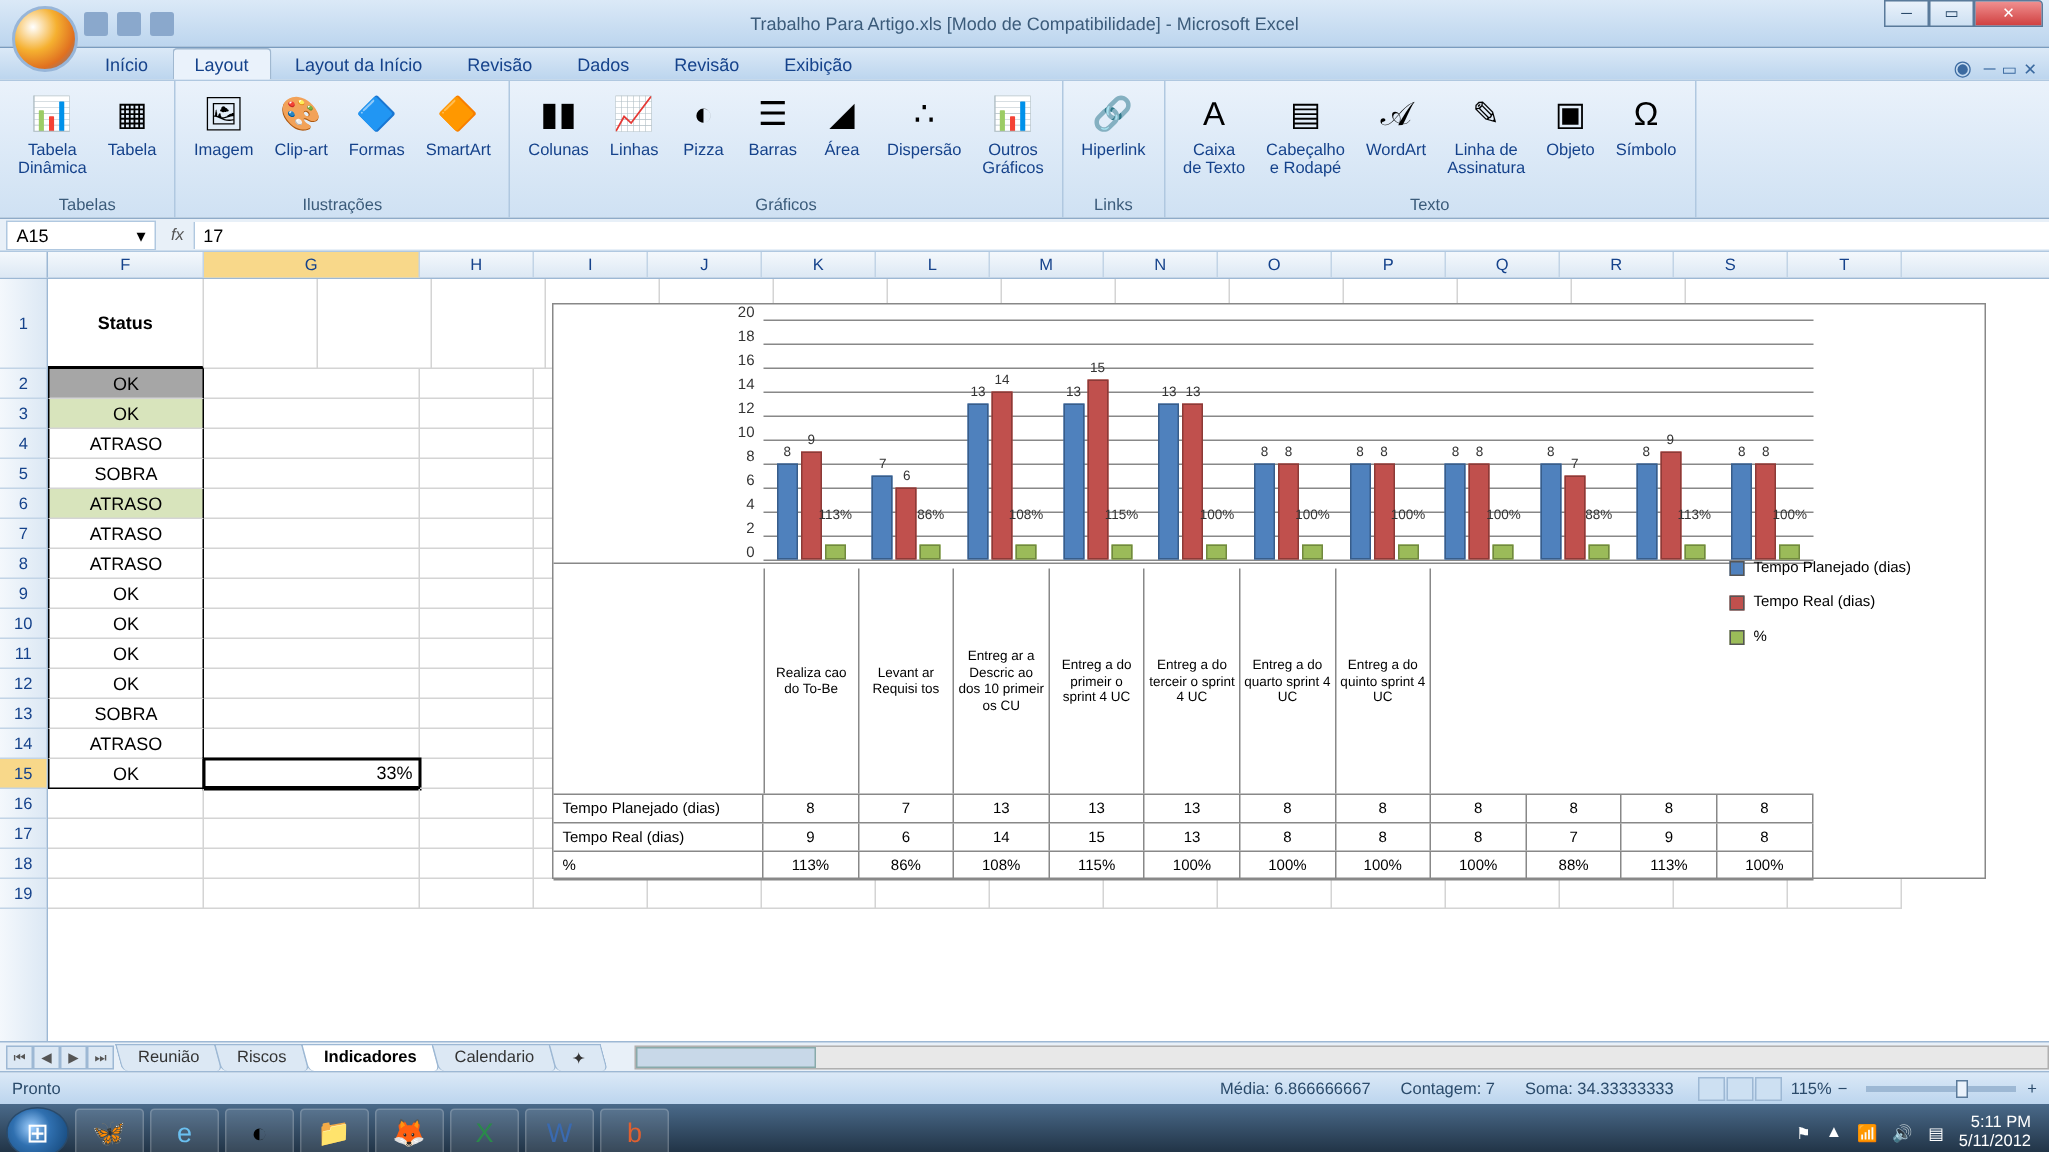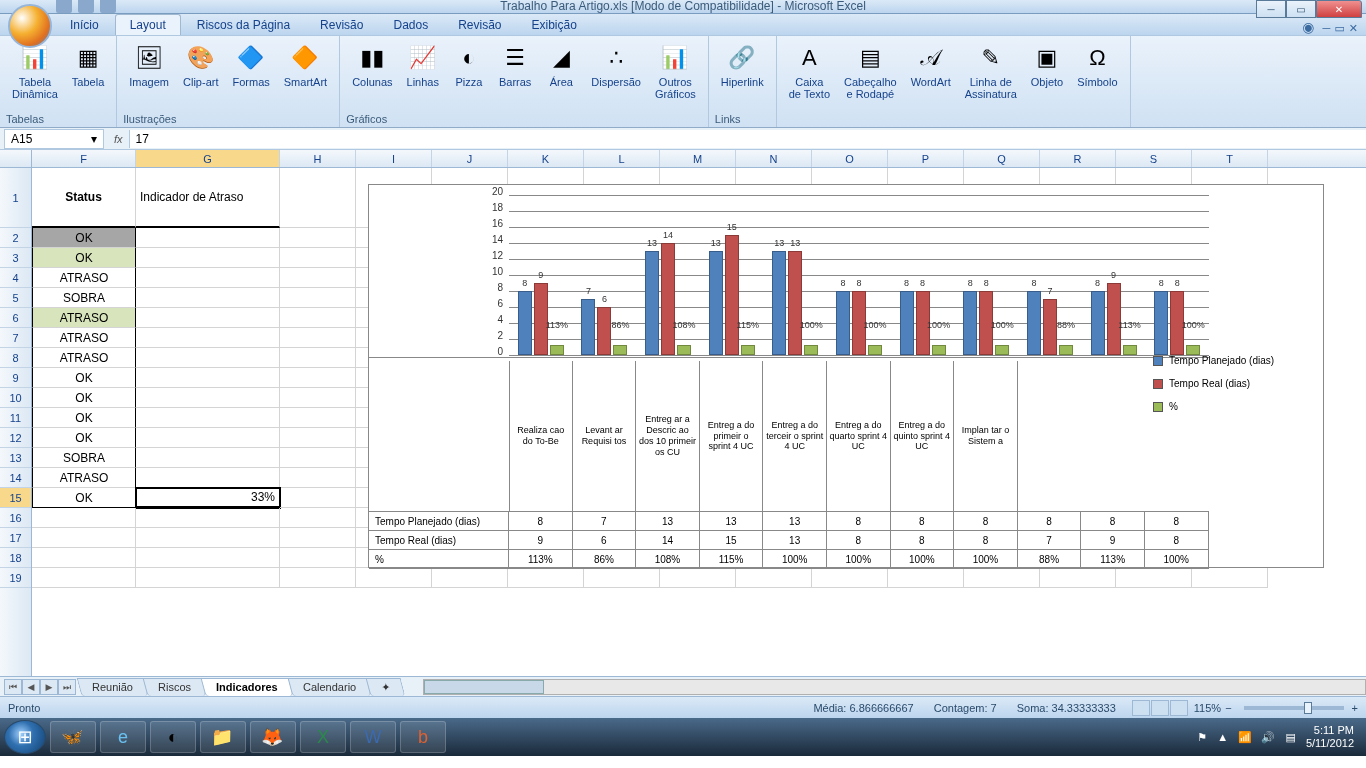--- a/index.html
+++ b/index.html
@@ -1,19 +1,19 @@
 <!DOCTYPE html>
 <html><head>
 <meta charset="utf-8">
 <style>
 * { margin: 0; padding: 0; box-sizing: border-box; font-family: "Segoe UI", Tahoma, sans-serif; }
 body { background: #fff; width: 1366px; height: 768px; overflow: hidden; font-size: 11px; }
 
 
-.titlebar { height: 14px; background: linear-gradient(#dbe9f7, #bcd5ee); display: flex; align-items: flex-end; border-bottom: 1px solid #7a9cbf; position: relative; }
+.titlebar { height: 32px; background: linear-gradient(#dbe9f7, #bcd5ee); display: flex; align-items: center; border-bottom: 1px solid #7a9cbf; position: relative; }
 .office-btn { width: 44px; height: 44px; background: radial-gradient(circle at 30% 30%, #fff, #f5b030 40%, #e07020 70%, #5080c0); border-radius: 50%; margin: 2px 4px; border: 2px solid #97b5d8; position: absolute; top: 2px; left: 4px; z-index: 10; }
 .qat { margin-left: 56px; display: flex; gap: 6px; align-items: center; }
 .qat-btn { width: 16px; height: 16px; background: #8aa8cc; border-radius: 2px; }
 .title-text { position: absolute; left: 50%; transform: translateX(-50%); color: #3b5b7a; font-size: 12px; }
 .win-controls { position: absolute; right: 4px; top: 0; display: flex; }
 .win-btn { width: 30px; height: 18px; border: 1px solid #5a7a9a; background: linear-gradient(#eaf2fb, #cde0f2); display: flex; align-items: center; justify-content: center; font-size: 10px; color: #2a4a6a; }
 .win-btn.close { background: linear-gradient(#f09090, #d04040); color: #fff; width: 46px; border-top-right-radius: 3px; }
 
 
 .tabs-row { height: 22px; background: linear-gradient(#dbe9f7, #bcd5ee); display: flex; align-items: flex-end; padding-left: 56px; gap: 2px; border-bottom: 1px solid #b0c8e0; }
@@ -22,21 +22,21 @@
 .tabs-row .help-icon { margin-left: auto; color: #3b6aa0; font-size: 14px; padding: 0 6px; }
 .tabs-row .win-small { display: flex; gap: 4px; padding-right: 8px; }
 
 
 .ribbon { height: 92px; background: linear-gradient(#eaf2fb, #cfe1f3); display: flex; border-bottom: 1px solid #8fabc8; }
 .ribbon-group { border-right: 1px solid #b0c8e0; padding: 4px 6px 2px 6px; display: flex; flex-direction: column; }
 .ribbon-group-items { display: flex; gap: 2px; flex: 1; align-items: flex-start; }
 .ribbon-item { display: flex; flex-direction: column; align-items: center; padding: 2px 6px; cursor: pointer; }
 .ribbon-icon { width: 32px; height: 32px; display: flex; align-items: center; justify-content: center; font-size: 22px; }
 .ribbon-label { font-size: 11px; color: #15428b; text-align: center; line-height: 1.1; margin-top: 2px; }
-.ribbon-group-title { text-align: left; font-size: 11px; color: #3b5b7a; padding-top: 2px; }
+.ribbon-group-title { text-align: center; font-size: 11px; color: #3b5b7a; padding-top: 2px; }
 
 
 .formula-bar { height: 22px; background: #e8f0f8; border-bottom: 1px solid #b0c8e0; display: flex; align-items: center; }
 .name-box { width: 100px; border: 1px solid #b0c8e0; background: #fff; padding: 2px 6px; margin: 0 4px; font-size: 12px; display: flex; justify-content: space-between; }
 .fx-label { padding: 0 6px; font-style: italic; color: #555; }
 .formula-input { flex: 1; padding: 2px 6px; background: #fff; border-left: 1px solid #b0c8e0; font-size: 12px; }
 
 
 .grid-area { position: relative; height: 526px; background: #fff; overflow: hidden; }
 .col-headers { display: flex; height: 18px; background: linear-gradient(#f4f8fc, #dce8f4); border-bottom: 1px solid #9db8d4; }
@@ -133,21 +133,21 @@
   <div class="win-controls">
     <div class="win-btn">─</div>
     <div class="win-btn">▭</div>
     <div class="win-btn close">✕</div>
   </div>
 </div>
 
 <div class="tabs-row">
   <div class="tab">Início</div>
   <div class="tab active">Layout</div>
-  <div class="tab">Riscos da Página</div>
+  <div class="tab">Layout da Início</div>
   <div class="tab">Revisão</div>
   <div class="tab">Dados</div>
   <div class="tab">Revisão</div>
   <div class="tab">Exibição</div>
   <div class="help-icon">◉</div>
   <div class="win-small">
     <span style="color:#3b6aa0">─</span>
     <span style="color:#3b6aa0">▭</span>
     <span style="color:#3b6aa0">✕</span>
   </div>
@@ -250,20 +250,21 @@
         </div>
         <div class="ribbon-item">
           <div class="ribbon-icon">▣</div>
           <div class="ribbon-label">Objeto</div>
         </div>
         <div class="ribbon-item">
           <div class="ribbon-icon">Ω</div>
           <div class="ribbon-label">Símbolo</div>
         </div>
       </div>
+      <div class="ribbon-group-title">Texto</div>
     </div>
   </div>
 
 <div class="formula-bar">
   <div class="name-box">
     <span>A15</span>
     <span>▾</span>
   </div>
   <span class="fx-label">fx</span>
   <div class="formula-input">17</div>
@@ -307,21 +308,20 @@
         <div class="row-h sel">15</div>
         <div class="row-h">16</div>
         <div class="row-h">17</div>
         <div class="row-h">18</div>
         <div class="row-h">19</div>
       </div>
     <div class="cells" id="cells-area">
 
       <div class="cell-row tall">
           <div class="cell cF center bold header-border">Status</div>
-          <div class="cell cG header-border">Indicador de Atraso</div>
           <div class="cell cH"></div>
           <div class="cell cI"></div>
           <div class="cell cJ"></div>
           <div class="cell cK"></div>
           <div class="cell cL"></div>
           <div class="cell cM"></div>
           <div class="cell cN"></div>
           <div class="cell cO"></div>
           <div class="cell cP"></div>
           <div class="cell cQ"></div>
@@ -785,21 +785,20 @@
           </div>
         <div class="chart-table-border"></div>
         <div class="chart-xlabels" id="chart-xlabels">
             <div class="xlabel">Realiza cao do To-Be</div>
             <div class="xlabel">Levant ar Requisi tos</div>
             <div class="xlabel">Entreg ar a Descric ao dos 10 primeir os CU</div>
             <div class="xlabel">Entreg a do primeir o sprint 4 UC</div>
             <div class="xlabel">Entreg a do terceir o sprint 4 UC</div>
             <div class="xlabel">Entreg a do quarto sprint 4 UC</div>
             <div class="xlabel">Entreg a do quinto sprint 4 UC</div>
-            <div class="xlabel">Implan tar o Sistem a</div>
           </div>
         <div class="chart-table" id="chart-table">
             <div class="ct-row">
               <div class="ct-label">Tempo Planejado (dias)</div>
               <div class="ct-cell">8</div>
               <div class="ct-cell">7</div>
               <div class="ct-cell">13</div>
               <div class="ct-cell">13</div>
               <div class="ct-cell">13</div>
               <div class="ct-cell">8</div>

